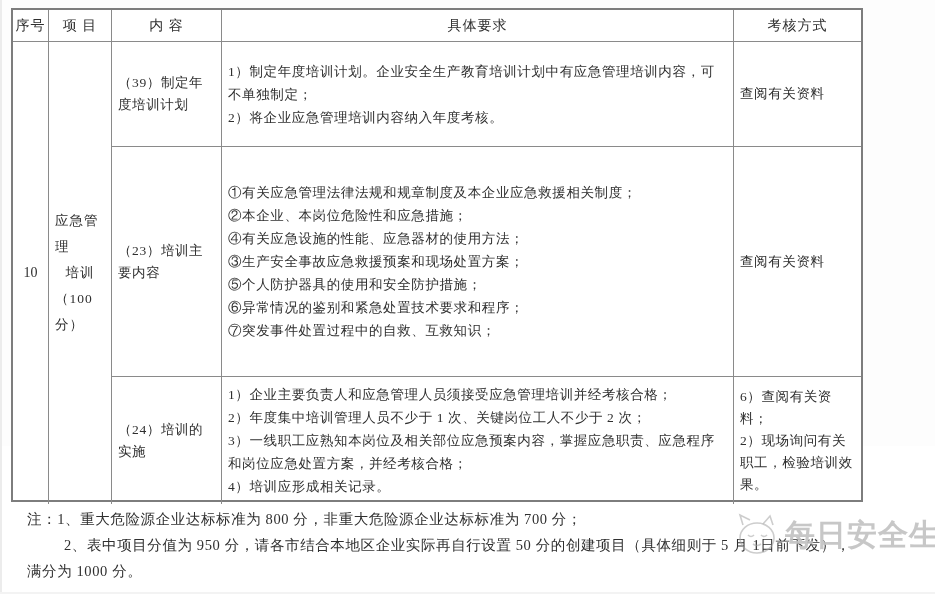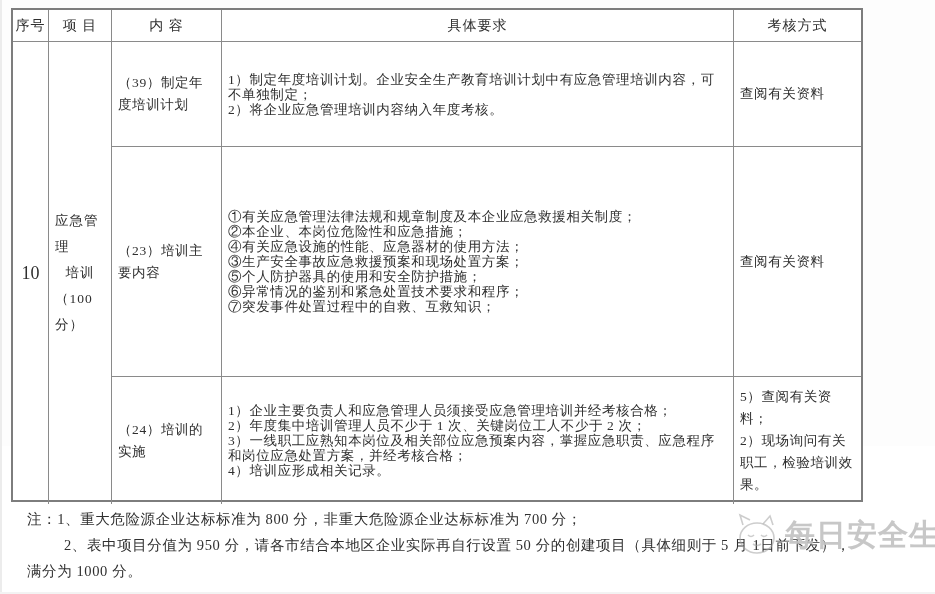--- a/index.html
+++ b/index.html
@@ -16,24 +16,24 @@
     border:2px solid #7d7d7d;
     background:#fff;
   }
   .cell { border-right:1px solid #8a8a8a; border-bottom:1px solid #8a8a8a;
     display:flex; flex-direction:column; justify-content:center; overflow:hidden; }
   .cell.last-col { border-right:none; }
   .cell.last-row { border-bottom:none; }
   .hdr { align-items:center; font-size:14px; letter-spacing:1px; }
   .center { align-items:center; text-align:center;justify-content:center; }
   .pad { padding:2px 6px; }
-  .ln { font-size:13.5px; line-height:15px; letter-spacing:0.6px; text-align:left; }
+  .ln { font-size:13.5px; line-height:23px; letter-spacing:0.6px; text-align:left; }
   .content-cell .ln { line-height:22px; }
   .assess-cell .ln { line-height:22px; }
-  .serial-cell { grid-area:2/1/5/2; font-size:18px; }
+  .serial-cell { grid-area:2/1/5/2; font-size:14px; }
   .project-cell { grid-area:2/2/5/3; font-size:13.5px; }
   .project-cell .ln { line-height:26px; letter-spacing:1px; }
 
   
   .notes { position:absolute; left:3px; top:506px; width:930px; font-size:14.5px;
     letter-spacing:0.6px;margin-left:24px; }
   .note-line { line-height:26px; white-space:nowrap; }
   .note-line.indent { padding-left:37px; }
 
   
@@ -98,21 +98,21 @@
     <div class="cell content-cell last-row pad">
       <div class="ln">（24）培训的实施</div>
     </div>
     <div class="cell last-row pad">
       <div class="ln">1）企业主要负责人和应急管理人员须接受应急管理培训并经考核合格；</div>
       <div class="ln">2）年度集中培训管理人员不少于 1 次、关键岗位工人不少于 2 次；</div>
       <div class="ln">3）一线职工应熟知本岗位及相关部位应急预案内容，掌握应急职责、应急程序和岗位应急处置方案，并经考核合格；</div>
       <div class="ln">4）培训应形成相关记录。</div>
     </div>
     <div class="cell assess-cell last-col last-row pad">
-      <div class="ln">5）查阅有关资料；</div>
+      <div class="ln">6）查阅有关资料；</div>
       <div class="ln">2）现场询问有关职工，检验培训效果。</div>
     </div>
 
   </div>
 
   <div class="notes">
     <div class="note-line">注：1、重大危险源企业达标标准为 800 分，非重大危险源企业达标标准为 700 分；</div>
     <div class="note-line indent">2、表中项目分值为 950 分，请各市结合本地区企业实际再自行设置 50 分的创建项目（具体细则于 5 月 1日前下发），</div>
     <div class="note-line">满分为 1000 分。</div>
   </div>

